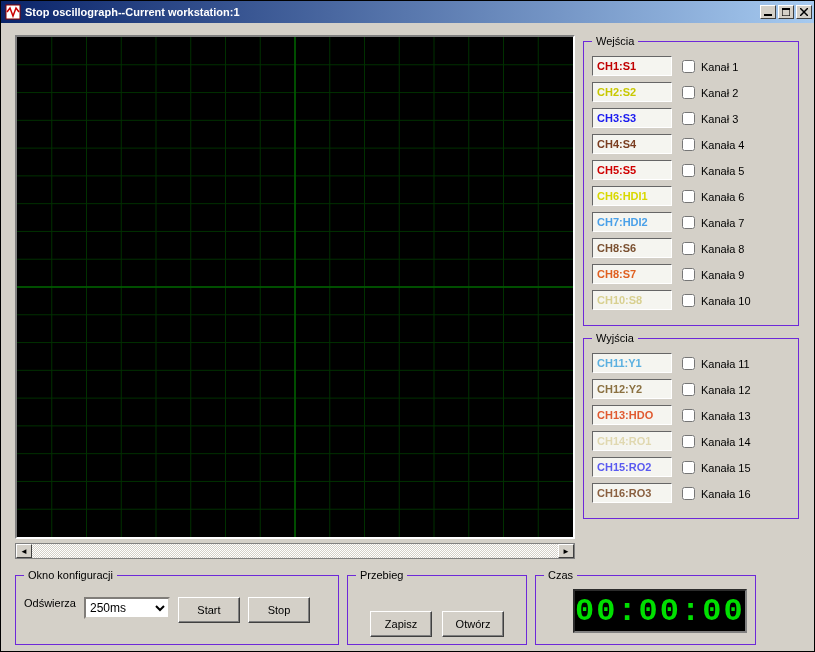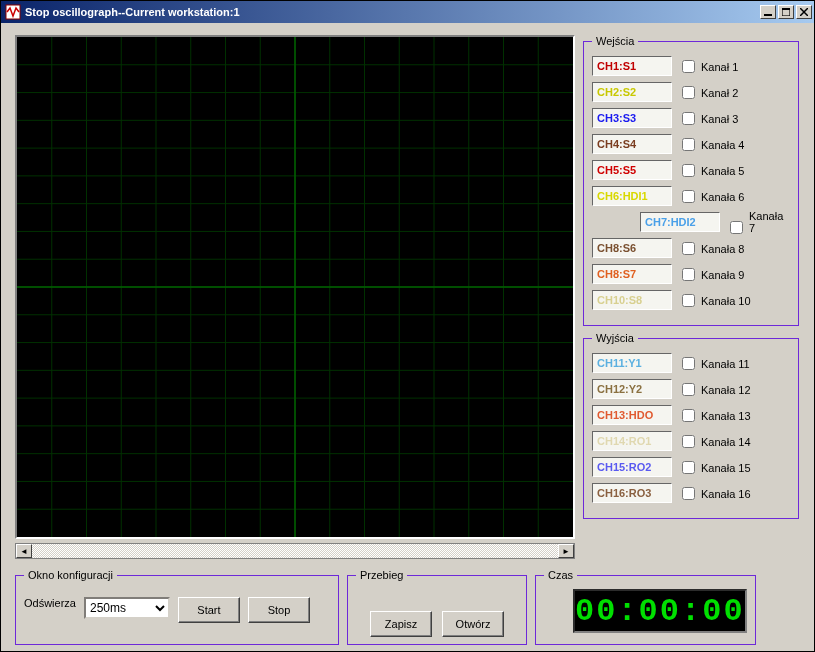--- a/index.html
+++ b/index.html
@@ -305,21 +305,21 @@
               </label>
             </div>
             <div class="ch-row">
               <div class="ch-badge" style="color: rgb(216, 216, 0);">CH6:HDI1</div>
               <label class="ch-check">
                 <input type="checkbox" style="">
                 <span>Kanała 6</span>
               </label>
             </div>
             <div class="ch-row">
-              <div class="ch-badge" style="color: rgb(74, 160, 232); margin-left: 48px;">CH7:HDI2</div>
+              <div class="ch-badge" style="color: rgb(74, 160, 232);">CH7:HDI2</div>
               <label class="ch-check">
                 <input type="checkbox" style="">
                 <span>Kanała 7</span>
               </label>
             </div>
             <div class="ch-row">
               <div class="ch-badge" style="color: rgb(122, 80, 48);">CH8:S6</div>
               <label class="ch-check">
                 <input type="checkbox" style="">
                 <span>Kanała 8</span>

